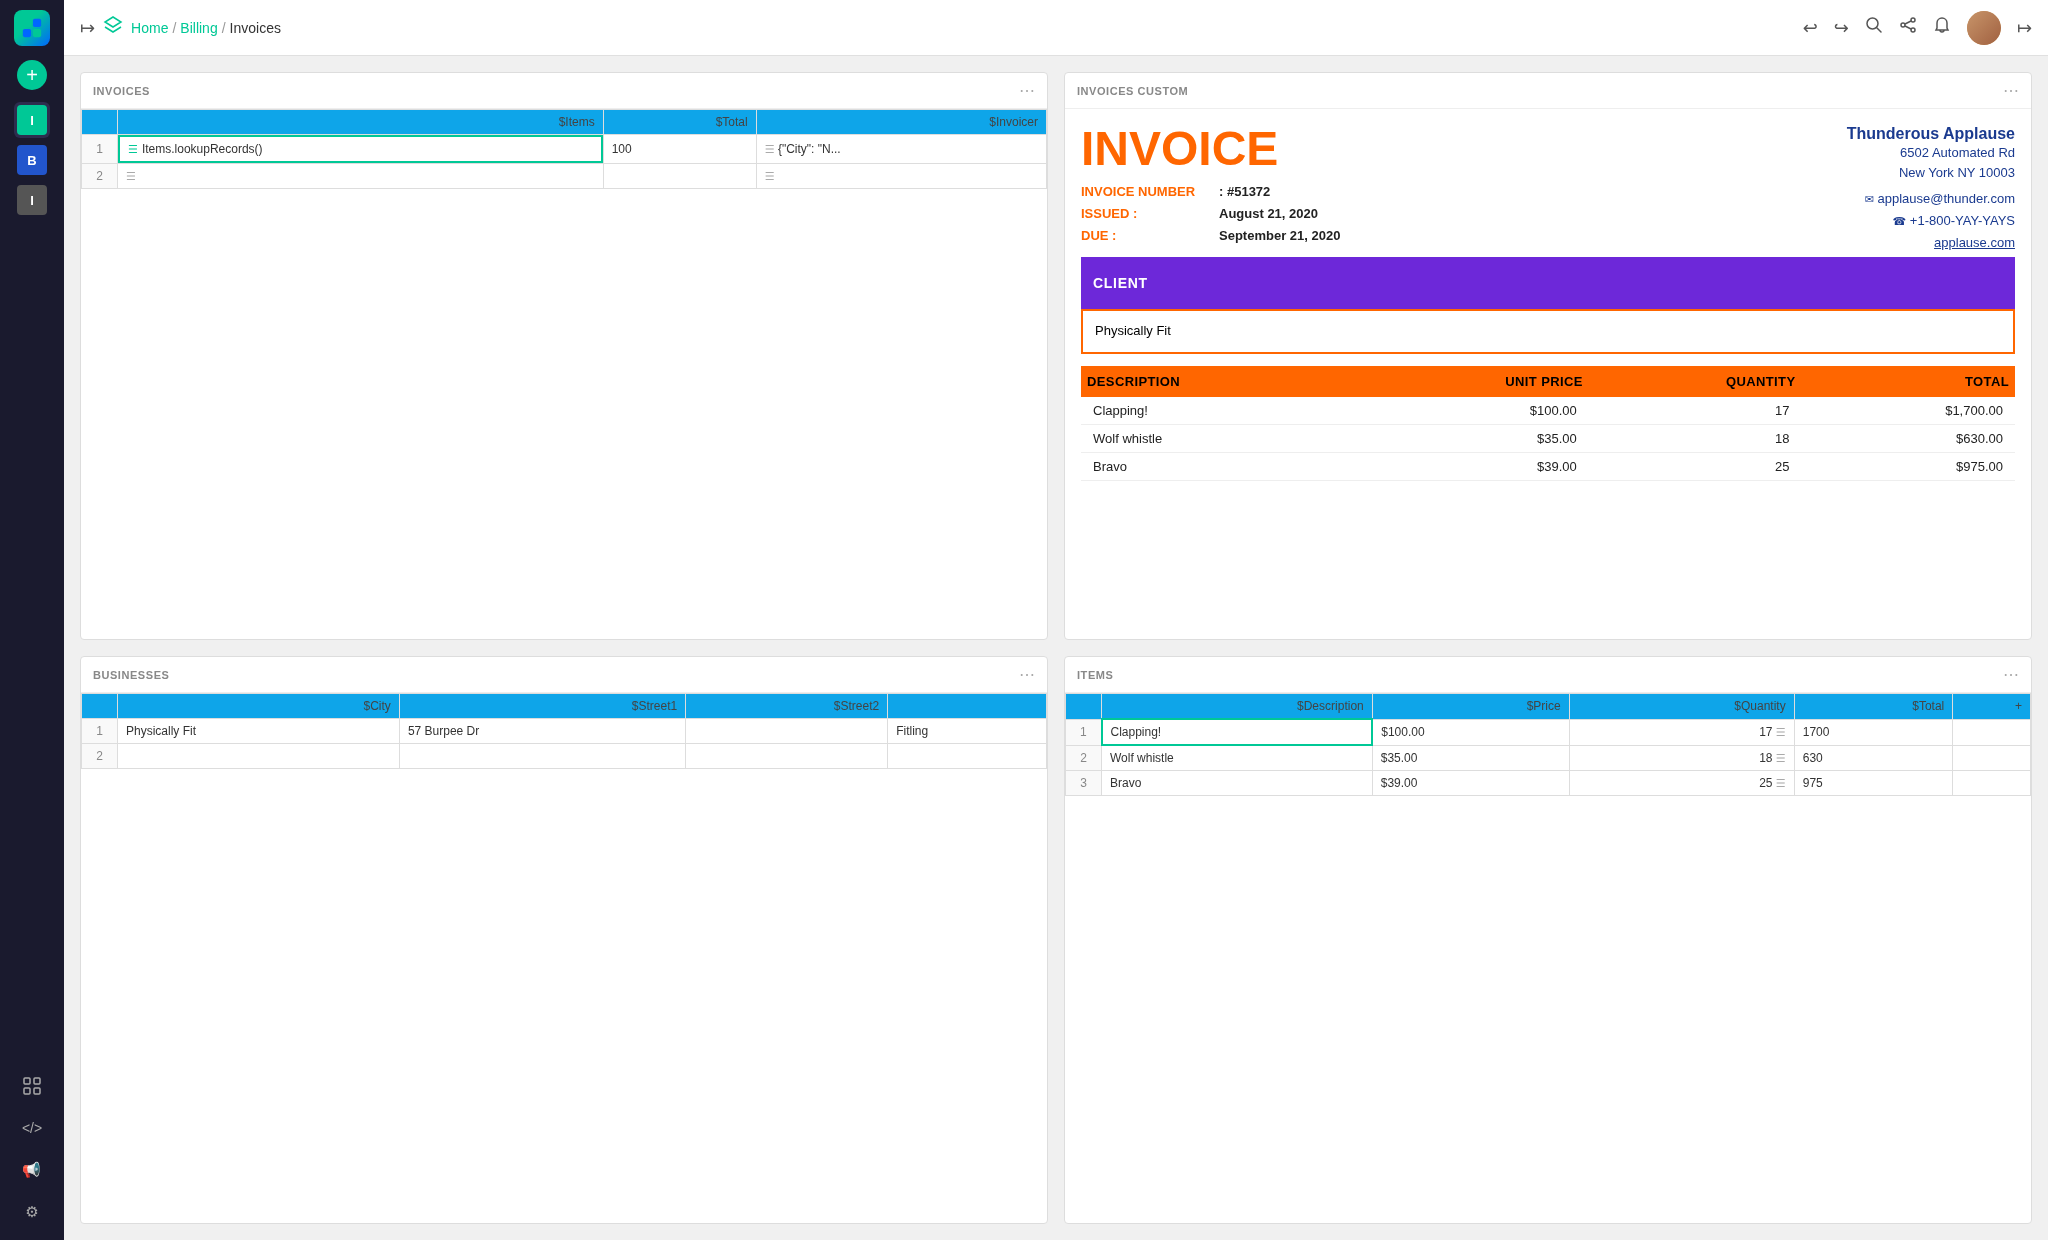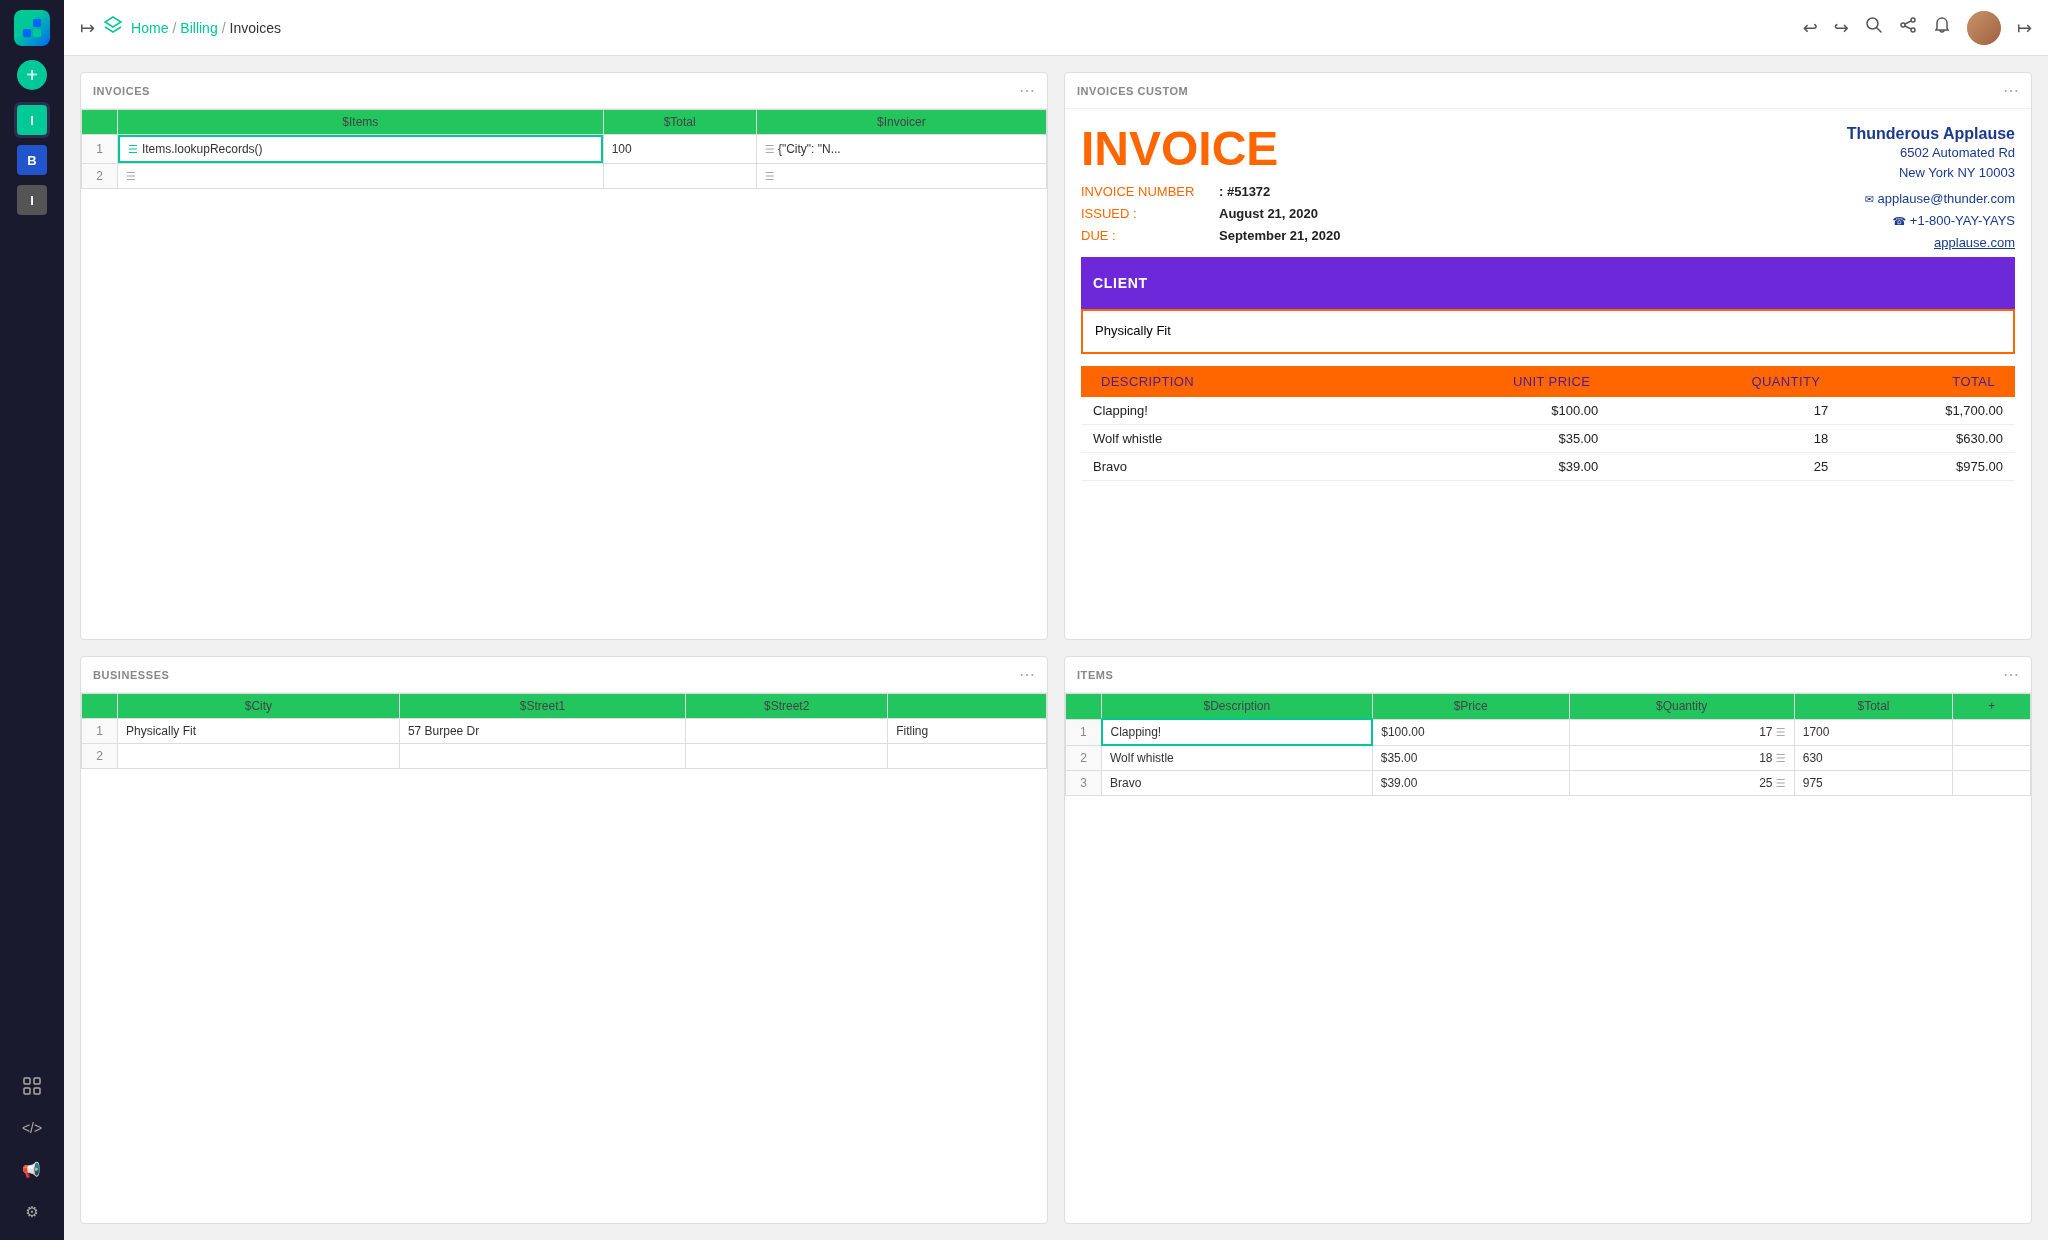--- a/index.html
+++ b/index.html
@@ -117,24 +117,24 @@
     }
     .panel-menu-btn { color: #aaa; cursor: pointer; font-size: 16px; background: none; border: none; }
 
     
     .data-table {
       width: 100%;
       border-collapse: collapse;
       font-size: 12px;
     }
     .data-table th {
-      background: #22c55e;
+      background: #0ea5e9;
       border: 1px solid #ddd;
       padding: 5px 8px;
-      text-align: center;
+      text-align: right;
       font-weight: 500;
       color: #444;
       font-size: 12px;
     }
     .data-table td {
       border: 1px solid #ddd;
       padding: 5px 8px;
       color: #333;
     }
     .data-table td.row-num { background: #f9f9f9; text-align: center; color: #888; width: 36px; }
@@ -164,44 +164,44 @@
       color: #FF6600;
       line-height: 1;
     }
     .invoice-company {
       text-align: right;
     }
     .invoice-company-name { color: #1a3a8f; font-size: 16px; font-weight: 700; }
     .invoice-company-addr { color: #1a3a8f; font-size: 13px; line-height: 1.5; }
     .invoice-meta { margin-bottom: 10px; }
     .invoice-meta-row { display: flex; gap: 8px; line-height: 1.7; font-size: 13px; }
-    .invoice-meta-label { color: #FF6600; font-weight: 400; min-width: 130px; }
+    .invoice-meta-label { color: #FF6600; font-weight: 700; min-width: 130px; }
     .invoice-meta-value { color: #222; font-weight: 600; }
     .invoice-contact { text-align: right; color: #1a3a8f; font-size: 13px; line-height: 1.7; }
     .invoice-section-title-bar {
       background: #6d28d9;
       color: white;
       font-weight: 700;
       padding: 18px 12px;
       font-size: 14px;
       letter-spacing: 0.05em;
     }
     .invoice-client-box {
       border: 2px solid #FF6600;
       padding: 10px 12px;
       font-size: 13px;
       line-height: 1.6;
       margin-bottom: 12px;
     }
     .invoice-items-table { width: 100%; border-collapse: collapse; font-size: 13px; }
     .invoice-items-table th {
       background: #FF6600;
-      color: #4c1d95;
-      font-weight: 400;
-      padding: 8px 20px;
+      color: #000000;
+      font-weight: 700;
+      padding: 8px 6px;
       text-align: left;
       letter-spacing: 0.03em;
     }
     .invoice-items-table th.right { text-align: right; }
     .invoice-items-table td { padding: 6px 12px; border-bottom: 1px solid #eee; color: #222; }
     .invoice-items-table td.right { text-align: right; }
 
     
     .edit-icon { color: #aaa; font-size: 11px; cursor: pointer; }
   </style>

